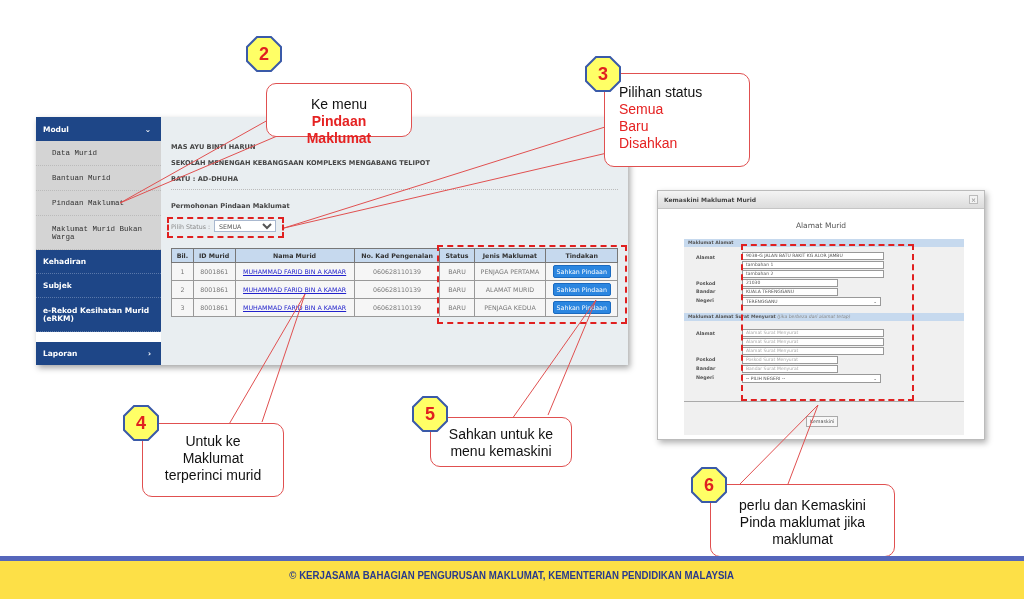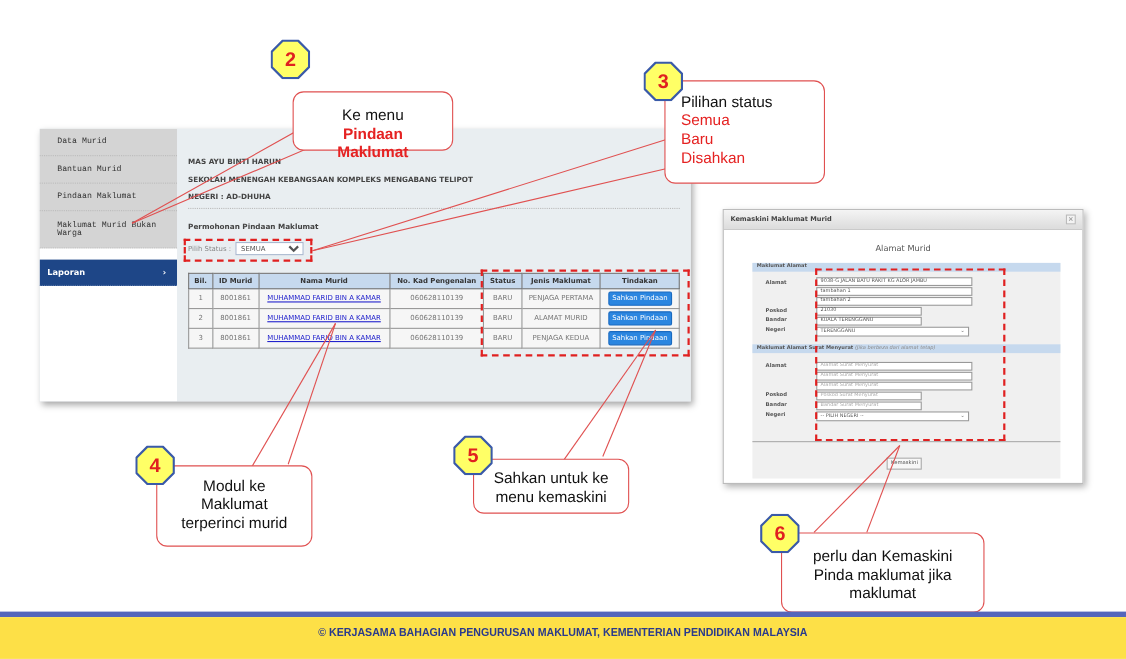--- a/index.html
+++ b/index.html
@@ -59,48 +59,63 @@
   
   .footer-top { position: absolute; left: 0; top: 556px; width: 1024px; height: 5px; background: #5566bb; }
   .footer { position: absolute; left: 0; top: 561px; width: 1024px; height: 38px; background: #fde047; display: flex; align-items: center; justify-content: center; padding-bottom: 10px; }
   .footer span { font-family: "Liberation Sans", sans-serif; font-weight: bold; font-size: 10.5px; color: #2a3a8c; transform: scaleX(0.92); }
 </style>
 </head>
 <body>
 
 <div class="app">
   <div class="sidebar">
+    <div class="sb-head">
+      <span>Modul</span>
+      <span>⌄</span>
+    </div>
     <div class="sb-sub">
       <div class="item">
           <span>Data Murid</span>
         </div>
       <div class="item">
           <span>Bantuan Murid</span>
         </div>
       <div class="item">
           <span>Pindaan Maklumat</span>
         </div>
       <div class="item tall">
           <span>Maklumat Murid Bukan Warga</span>
+        </div>
+    </div>
+    <div class="sb-main">
+      <div class="item h24">
+          <span>Kehadiran</span>
+        </div>
+      <div class="item h24">
+          <span>Subjek</span>
+        </div>
+      <div class="item h34">
+          <span>e-Rekod Kesihatan Murid (eRKM)</span>
         </div>
     </div>
     <div class="sb-gap"></div>
     <div class="sb-main">
       <div class="item h24">
           <span>Laporan</span>
           <span>›</span>
         </div>
 
     </div>
   </div>
 
   <div class="content">
     <div class="info info-1">MAS AYU BINTI HARUN</div>
     <div class="info info-2">SEKOLAH MENENGAH KEBANGSAAN KOMPLEKS MENGABANG TELIPOT</div>
-    <div class="info info-3">NEGERI : AD-DHUHA</div>
+    <div class="info info-3">BATU : AD-DHUHA</div>
     <div class="dotline"></div>
     <div class="sec-title">Permohonan Pindaan Maklumat</div>
     <div class="filter">
       <span>Pilih Status :</span>
       <select><option>SEMUA</option></select>
     </div>
     <table class="data">
       <thead>
         <tr>
           <th>Bil.</th>
@@ -210,21 +225,21 @@
   <div class="red bold">Pindaan</div>
   <div class="red bold">Maklumat</div>
 </div>
 <div class="callout" style="left:604px;top:73px;width:146px;height:94px;text-align:left;padding:10px 0 0 14px;">
   <div>Pilihan status</div>
   <div class="red">Semua</div>
   <div class="red">Baru</div>
   <div class="red">Disahkan</div>
 </div>
 <div class="callout" style="left:142px;top:423px;width:142px;height:74px;padding-top:9px;">
-  <div>Modul ke</div>
+  <div>Untuk ke</div>
   <div>Maklumat</div>
   <div>terperinci murid</div>
 </div>
 <div class="callout" style="left:430px;top:417px;width:142px;height:50px;padding-top:8px;">
   <div>Sahkan untuk ke</div>
   <div>menu kemaskini</div>
 </div>
 <div class="callout" style="left:710px;top:484px;width:185px;height:73px;padding-top:12px;">
   <div>perlu dan Kemaskini</div>
   <div>Pinda maklumat jika</div>

